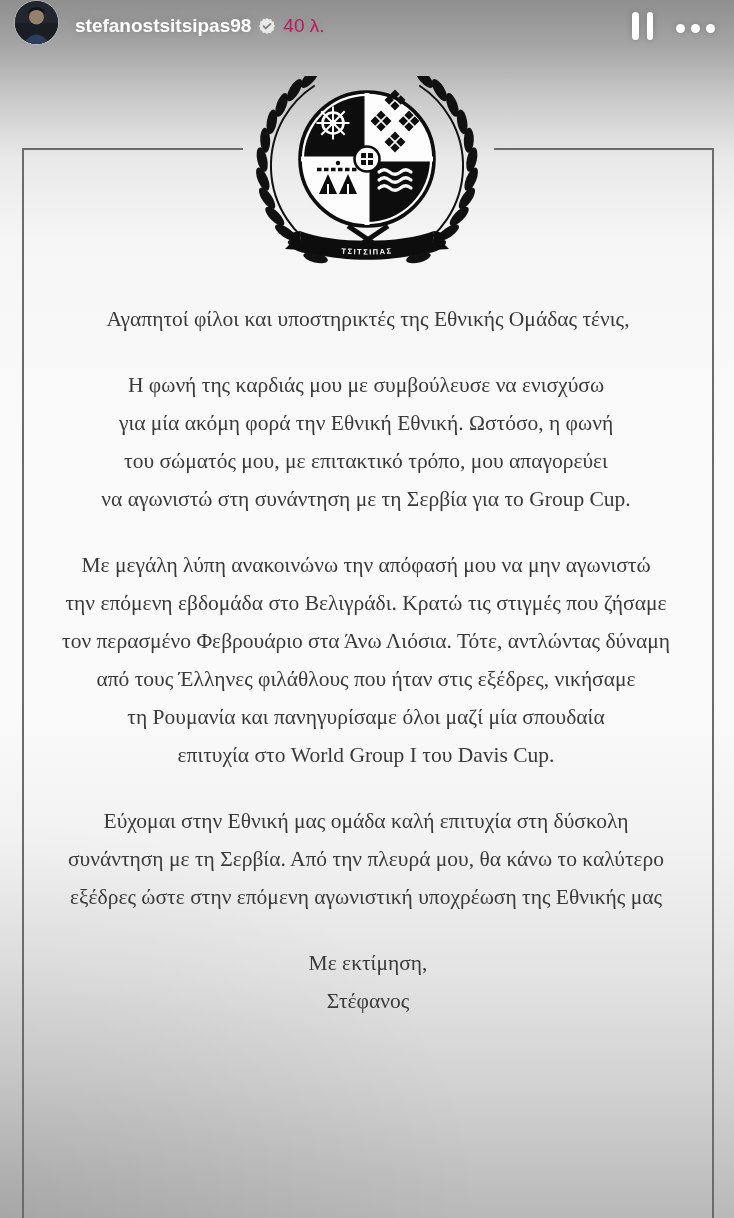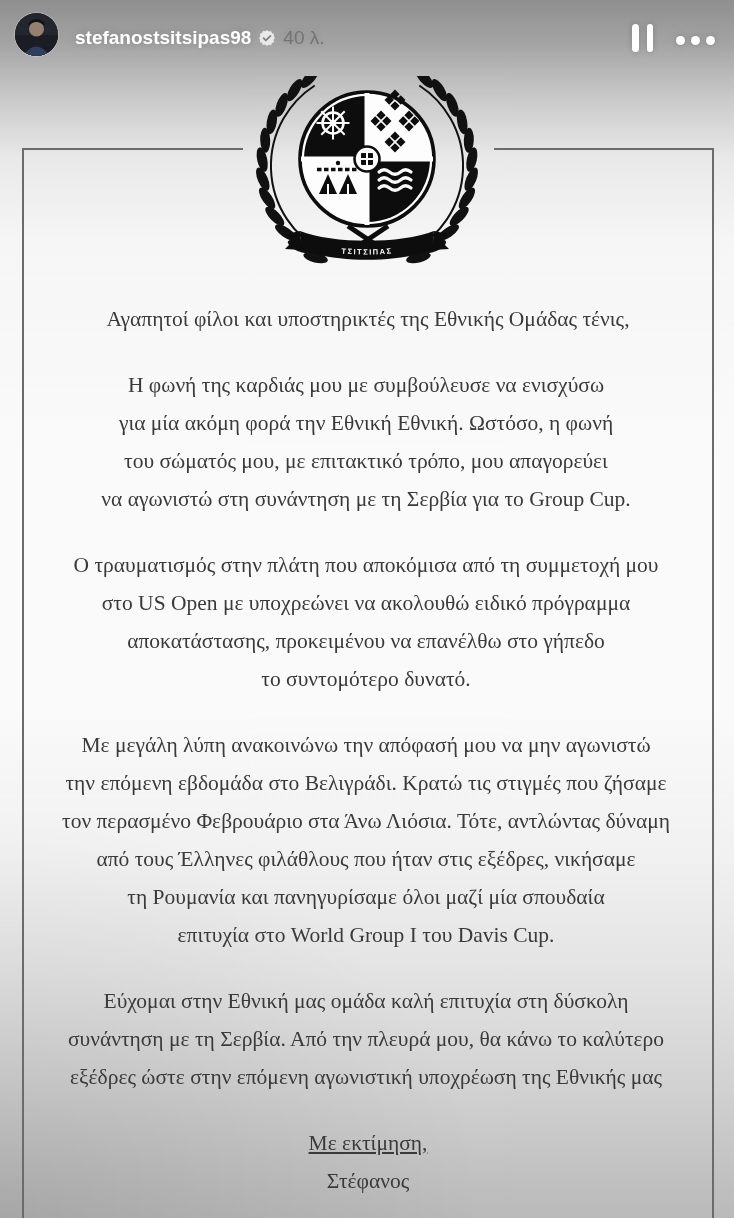--- a/index.html
+++ b/index.html
@@ -8,28 +8,28 @@
     font-family:"Liberation Sans", sans-serif;
     background:
       radial-gradient(120% 60% at 0% 100%, rgba(0,0,0,0.10), rgba(0,0,0,0) 55%),
       linear-gradient(180deg,
         #8f8f8f 0%, #a3a3a3 3.5%, #c9c9c9 8%, #e9e9e9 13%,
         #f6f6f6 20%, #fafafa 38%, #fafafa 58%, #f1f1f1 70%,
         #e3e3e3 80%, #d2d2d2 89%, #c2c2c2 96%, #b9b9b9 100%);
   }
 
   
-  .header{position:absolute;top:16px;left:0;width:622px;height:52px;z-index:30;}
+  .header{position:absolute;top:4px;left:0;width:622px;height:52px;z-index:30;}
   .avatar{
     position:absolute;left:15px;top:-3px;width:43px;height:43px;border-radius:50%;
     overflow:hidden;background:#20242c;box-shadow:0 0 0 1px rgba(255,255,255,0.25);
   }
   .user-row{position:absolute;left:75px;top:0;height:44px;display:flex;align-items:center;gap:8px;}
   .username{font-size:19px;font-weight:600;color:#ffffff;text-shadow:0 0 8px rgba(0,0,0,0.18);}
-  .timestamp{font-size:19px;font-weight:400;color:#737373;text-shadow:0 0 8px rgba(0,0,0,0.15);}
+  .timestamp{font-size:19px;font-weight:400;color:#be185d;text-shadow:0 0 8px rgba(0,0,0,0.15);}
   .badge{width:16px;height:16px;display:block;}
   .pause-btn{position:absolute;left:632px;top:8px;width:26px;height:30px;display:flex;gap:8px;cursor:pointer;}
   .pause-btn span{display:block;width:6.5px;height:28px;border-radius:3.5px;background:#ffffff;box-shadow:0 0 6px rgba(0,0,0,0.18);}
   .more-btn{position:absolute;left:676px;top:17px;width:48px;height:14px;display:flex;gap:6px;align-items:center;cursor:pointer;}
   .more-btn span{display:block;width:9px;height:9px;border-radius:50%;background:#ffffff;box-shadow:0 0 6px rgba(0,0,0,0.18);}
 
   
   .frame-line{position:absolute;background:#6b6b6b;z-index:2;}
   .f-left  {left:22px; top:148px; width:2px; height:1070px;}
   .f-right {left:712px;top:148px; width:2px; height:1070px;}
@@ -40,21 +40,21 @@
   .crest{position:absolute;left:248px;top:76px;width:240px;height:195px;z-index:5;}
 
   
   .letter-body{
     position:absolute;left:22px;top:300px;width:692px;z-index:4;
     font-family:"Liberation Serif","DejaVu Serif",serif;
     font-size:21.5px;line-height:38px;color:#3a3a3a;text-align:center;
   }
   .para{margin:0 4px 28px 0;}
   .salutation{margin:0 0 28px 0;}
-  .closing{margin-top:20px;text-decoration:underline;}
+  .closing{margin-top:20px;}
 </style>
 </head>
 <body>
 
 <div class="header">
   <div class="avatar">
     <svg width="43" height="43" viewBox="0 0 43 43">
       <rect width="43" height="43" fill="#23262e"></rect>
       <rect y="22" width="43" height="21" fill="#1a1d24"></rect>
       <path d="M8,43 Q21,24 35,43 Z" fill="#2e3e5e"></path>
@@ -194,26 +194,20 @@
 <div class="letter-body">
   <div class="salutation">Αγαπητοί φίλοι και υποστηρικτές της Εθνικής Ομάδας τένις,</div>
 
   <div class="para">
     <div>Η φωνή της καρδιάς μου με συμβούλευσε να ενισχύσω</div>
     <div>για μία ακόμη φορά την Εθνική Εθνική. Ωστόσο, η φωνή</div>
     <div>του σώματός μου, με επιτακτικό τρόπο, μου απαγορεύει</div>
     <div>να αγωνιστώ στη συνάντηση με τη Σερβία για το Group Cup.</div>
   </div>
 
-  <div class="para">
-    <div>Ο τραυματισμός στην πλάτη που αποκόμισα από τη συμμετοχή μου</div>
-    <div>στο US Open με υποχρεώνει να ακολουθώ ειδικό πρόγραμμα</div>
-    <div>αποκατάστασης, προκειμένου να επανέλθω στο γήπεδο</div>
-    <div>το συντομότερο δυνατό.</div>
-  </div>
 
   <div class="para">
     <div>Με μεγάλη λύπη ανακοινώνω την απόφασή μου να μην αγωνιστώ</div>
     <div>την επόμενη εβδομάδα στο Βελιγράδι. Κρατώ τις στιγμές που ζήσαμε</div>
     <div>τον περασμένο Φεβρουάριο στα Άνω Λιόσια. Τότε, αντλώντας δύναμη</div>
     <div>από τους Έλληνες φιλάθλους που ήταν στις εξέδρες, νικήσαμε</div>
     <div>τη Ρουμανία και πανηγυρίσαμε όλοι μαζί μία σπουδαία</div>
     <div>επιτυχία στο World Group I του Davis Cup.</div>
   </div>
 

